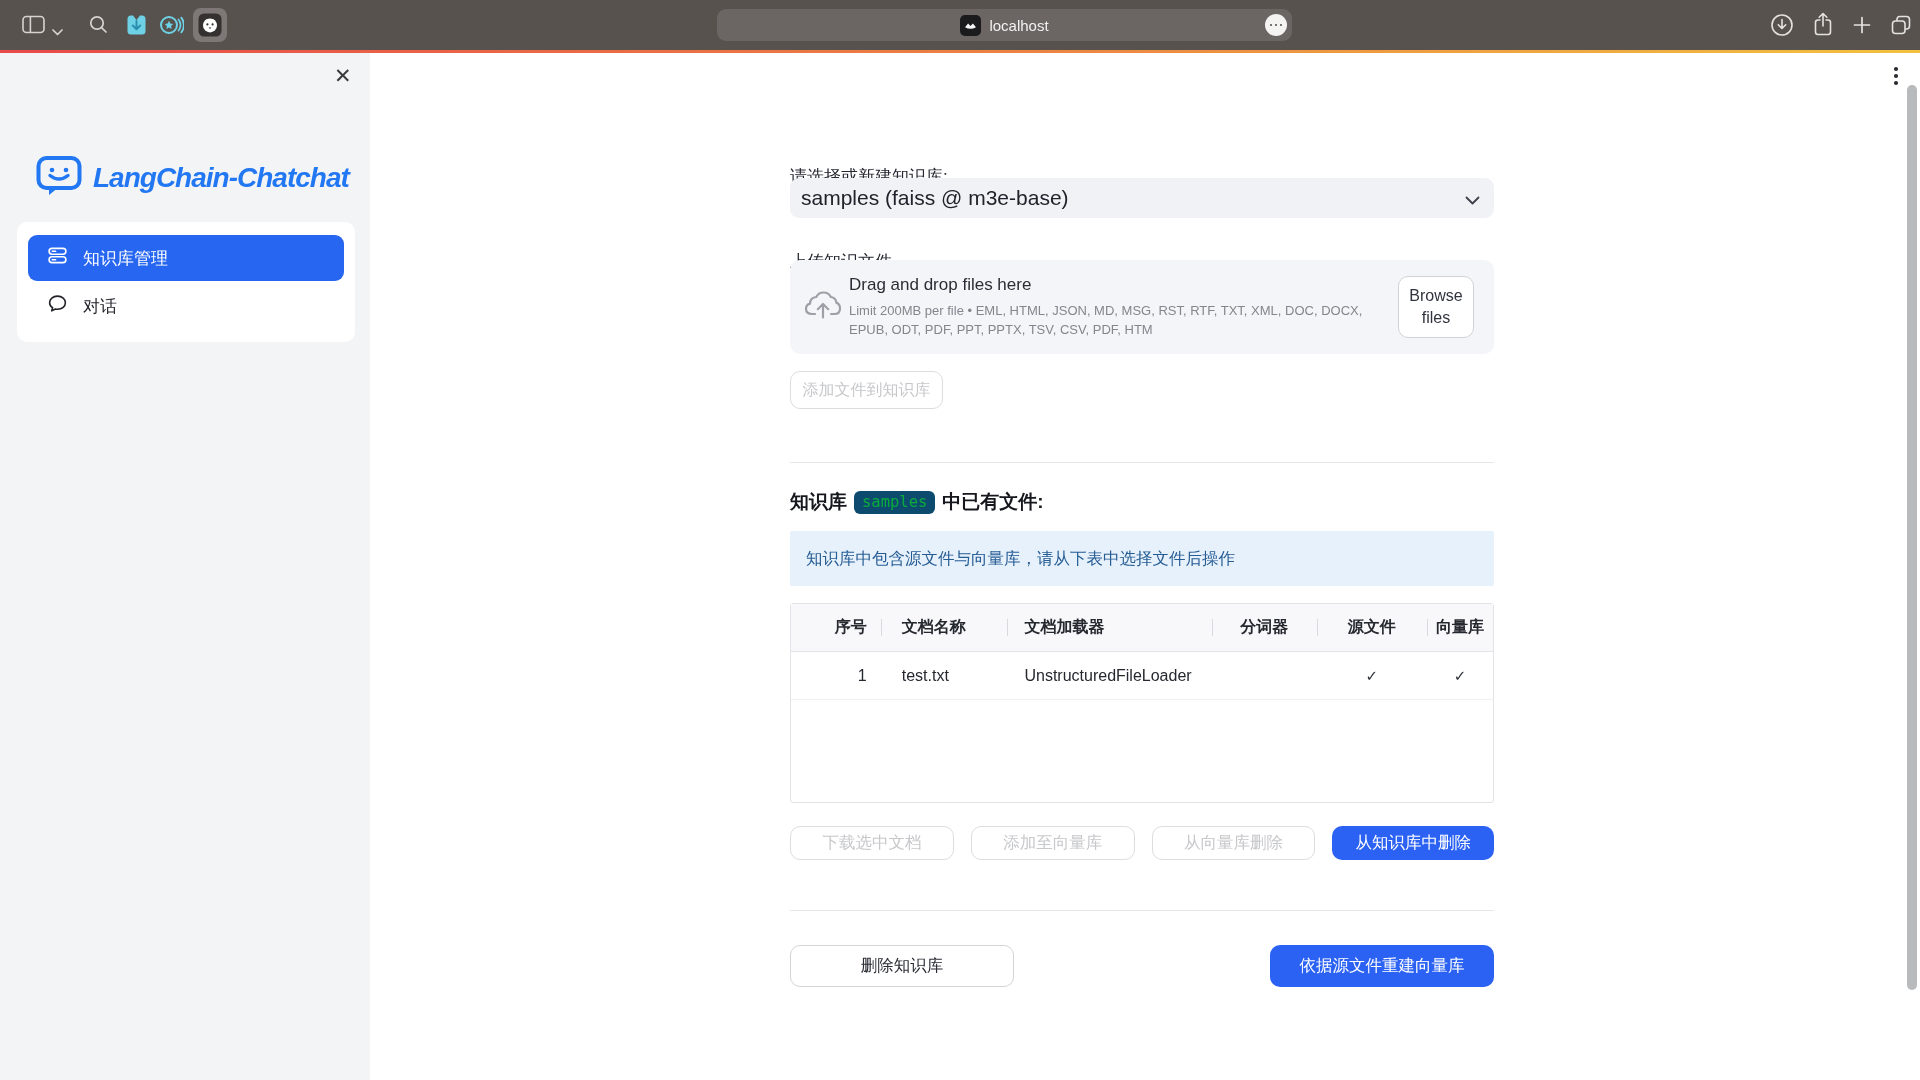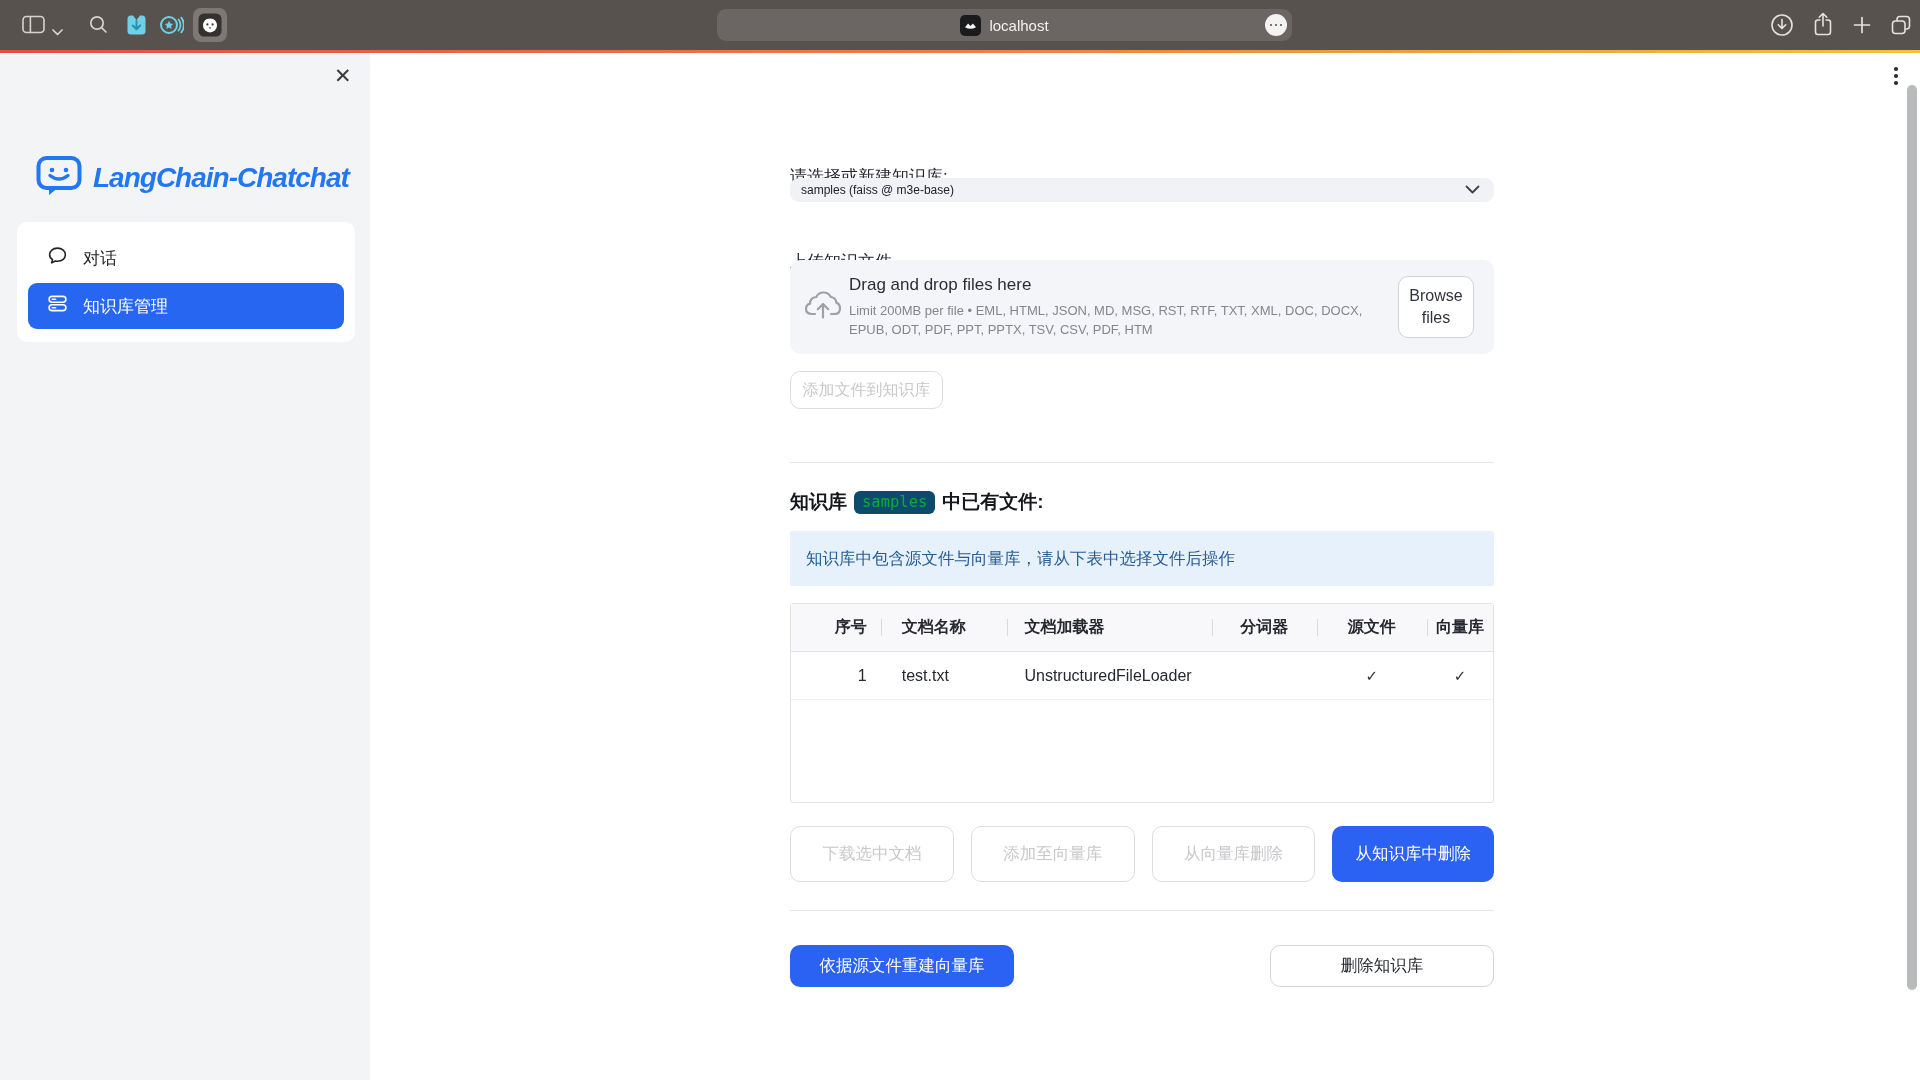--- a/index.html
+++ b/index.html
@@ -37,22 +37,22 @@
   .nav-item.active { background:#2666f0; color:#ffffff; font-weight:500; }
   
   .menu-dots { position:absolute; left:1894px; top:67px; display:flex; flex-direction:column; gap:3.6px; cursor:pointer; z-index:3;}
   .menu-dots i { width:3.6px; height:3.6px; border-radius:50%; background:#2e3036; }
   .scrollbar { position:absolute; left:1907px; top:85px; width:10px; height:905px; border-radius:5px; background:#a7a9ab; opacity:.8; z-index:3; }
   .content { position:absolute; left:790px; top:0; width:704px; height:1080px; }
   .content > div { position:absolute; left:0; width:704px; }
   .field-label { font-size:17px; color:#262730;margin-top:15px; }
   .lbl1 { top:150px; } .lbl2 { top:235px; }
   .select {
-    top:178px; height:24px; background:#f1f2f6; border-radius:9px;
-    display:flex; align-items:center; padding:0 14px 0 11px; font-size:12px; color:#21232b; cursor:pointer;
+    top:178px; height:40px; background:#f1f2f6; border-radius:9px;
+    display:flex; align-items:center; padding:0 14px 0 11px; font-size:21px; color:#21232b; cursor:pointer;
   }
   .select .chev { margin-left:auto; }
   .dropzone {
     top:260px; height:94px; background:#f4f5f8; border-radius:10px;
     display:flex; align-items:center; padding:0 20px 0 12px; gap:5px;
   }
   .dz-text { flex:1; }
   .dz-title { font-size:17px; color:#2b2d36; margin-bottom:7px; }
   .dz-limit { font-size:13px; color:#84868e; line-height:1.45; max-width:525px; }
   .browse-btn {
@@ -82,21 +82,21 @@
   .thead .cell + .cell::before { content:""; position:absolute; left:0; top:15px; bottom:15px; width:1px; background:#d9dade; }
   .c1 { width:90px;  justify-content:flex-end; padding-right:14px; }
   .c2 { width:127px; padding-left:21px; }
   .c3 { width:205px; padding-left:17px; }
   .c4 { width:105px; justify-content:center; }
   .c5 { width:111px; justify-content:center; }
   .c6 { width:66px;  justify-content:center; }
   .check { font-size:15px; color:#2f3138; }
   .rowbtns { top:826px; display:flex; gap:17px; }
   .btn {
-    height:56px; border-radius:10px; border:1px solid #dcdde0; background:#fff;
+    height:34px; border-radius:10px; border:1px solid #dcdde0; background:#fff;
     display:flex; align-items:center; justify-content:center; font-size:16.5px; cursor:pointer; white-space:nowrap;
   }
   .rowbtns .btn { flex:1; }
   .btn.disabled { color:#c7c8cb; }
   .btn.primary { background:#2b62f3; border:none; color:#ffffff; }
   .bottombtns { top:945px; display:flex; justify-content:space-between; }
   .bottombtns .btn { width:224px; height:42px; }
   .bottombtns .btn.secondary { color:#2b2d35; border:1px solid #d4d5d9; }
 </style>
 </head>
@@ -202,39 +202,39 @@
         <rect x="2.5" y="3" width="41" height="30" rx="8" stroke="#2277f2" stroke-width="4"></rect>
         <circle cx="16" cy="15" r="2.3" fill="#2277f2"></circle>
         <circle cx="30" cy="15" r="2.3" fill="#2277f2"></circle>
         <path d="M14 20.5 Q23 27.5 32 20.5" stroke="#2277f2" stroke-width="3.4" stroke-linecap="round" fill="none"></path>
         <path d="M13 32 L13 40 L23 32 Z" fill="#2277f2"></path>
       </svg>
     </span>
     <span class="logo-text">LangChain-Chatchat</span>
   </div>
   <div class="nav-card">
-    <div class="nav-item">
-      <span>
-        <svg width="21" height="21" viewBox="0 0 20 20" fill="none">
-            <path d="M10 3 C5.5 3 2.5 5.8 2.5 9.2 C2.5 11.2 3.6 12.9 5.3 14 L4.5 17 L8 15.2 C8.6 15.35 9.3 15.4 10 15.4 C14.5 15.4 17.5 12.7 17.5 9.2 C17.5 5.8 14.5 3 10 3 Z" stroke="#1f2127" stroke-width="1.5" stroke-linejoin="round"></path>
-          </svg>
-      </span>
-      <span>对话</span>
-    </div>
     <div class="nav-item active">
       <span>
         <svg width="21" height="21" viewBox="0 0 20 20" fill="none">
             <rect x="2" y="3.2" width="16" height="5.6" rx="2.8" stroke="#ffffff" stroke-width="1.5"></rect>
             <rect x="2" y="11.2" width="16" height="5.6" rx="2.8" stroke="#ffffff" stroke-width="1.5"></rect>
             <line x1="5" y1="6" x2="8.2" y2="6" stroke="#ffffff" stroke-width="1.5" stroke-linecap="round"></line>
             <line x1="5" y1="14" x2="8.2" y2="14" stroke="#ffffff" stroke-width="1.5" stroke-linecap="round"></line>
           </svg>
       </span>
       <span>知识库管理</span>
     </div>
+    <div class="nav-item">
+      <span>
+        <svg width="21" height="21" viewBox="0 0 20 20" fill="none">
+            <path d="M10 3 C5.5 3 2.5 5.8 2.5 9.2 C2.5 11.2 3.6 12.9 5.3 14 L4.5 17 L8 15.2 C8.6 15.35 9.3 15.4 10 15.4 C14.5 15.4 17.5 12.7 17.5 9.2 C17.5 5.8 14.5 3 10 3 Z" stroke="#1f2127" stroke-width="1.5" stroke-linejoin="round"></path>
+          </svg>
+      </span>
+      <span>对话</span>
+    </div>
   </div>
 </div>
 
 <div class="content">
 
   <div class="field-label lbl1">请选择或新建知识库:</div>
 
   <div class="select">
     <span>samples (faiss @ m3e-base)</span>
     <span class="chev">
@@ -294,17 +294,17 @@
   <div class="rowbtns">
     <div class="btn disabled">下载选中文档</div>
     <div class="btn disabled">添加至向量库</div>
     <div class="btn disabled">从向量库删除</div>
     <div class="btn primary">从知识库中删除</div>
   </div>
 
   <div class="hr hr2"></div>
 
   <div class="bottombtns">
+    <div class="btn secondary">删除知识库</div>
     <div class="btn primary">依据源文件重建向量库</div>
-    <div class="btn secondary">删除知识库</div>
   </div>
 
 </div>
 
 </body></html>

